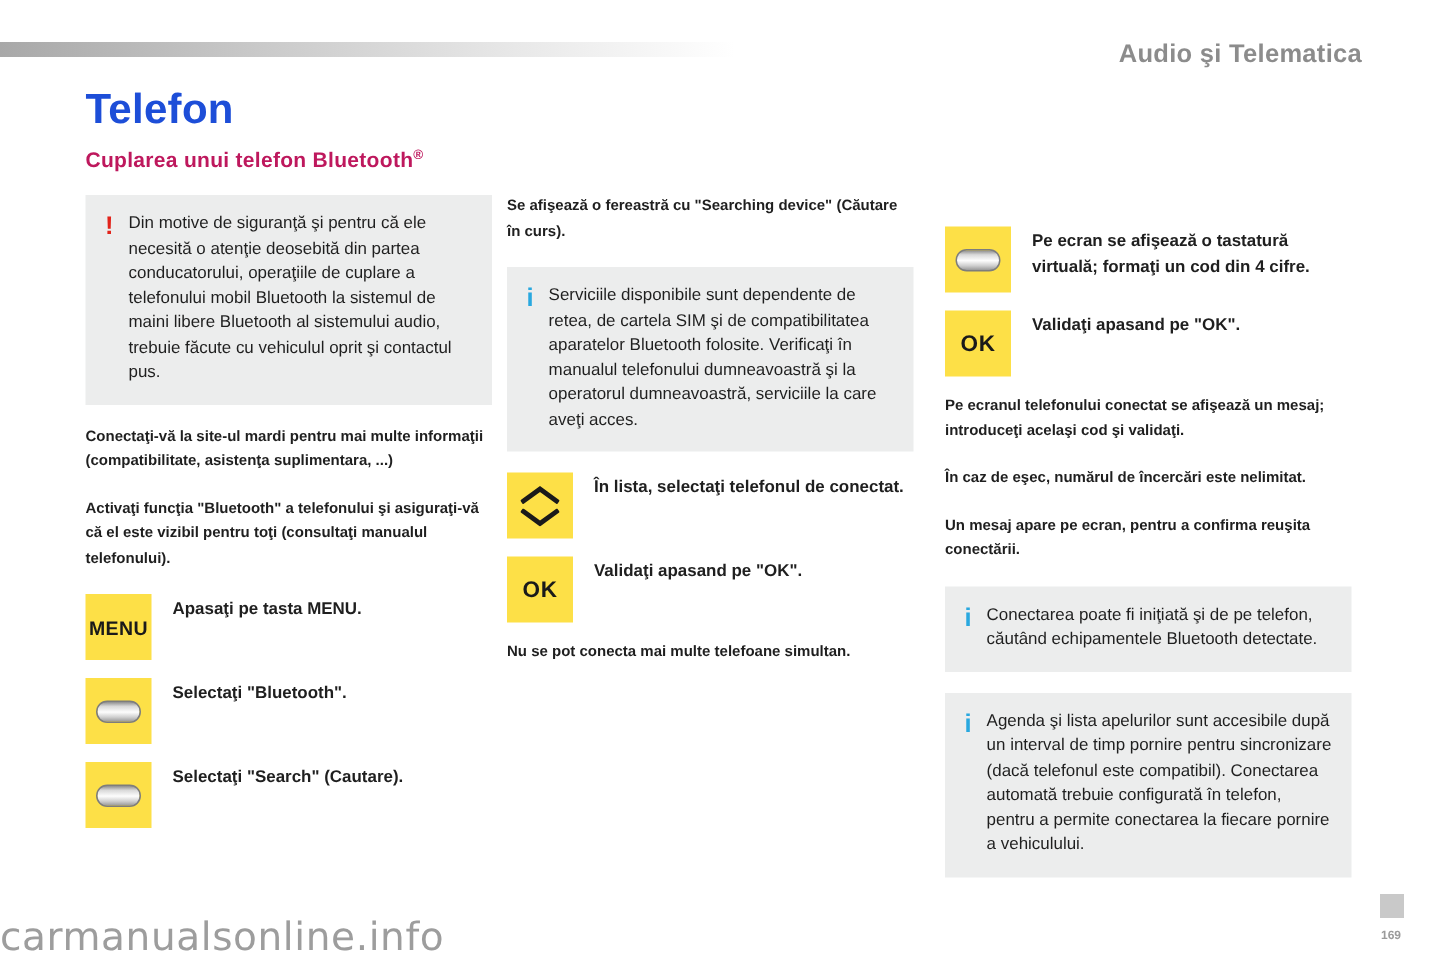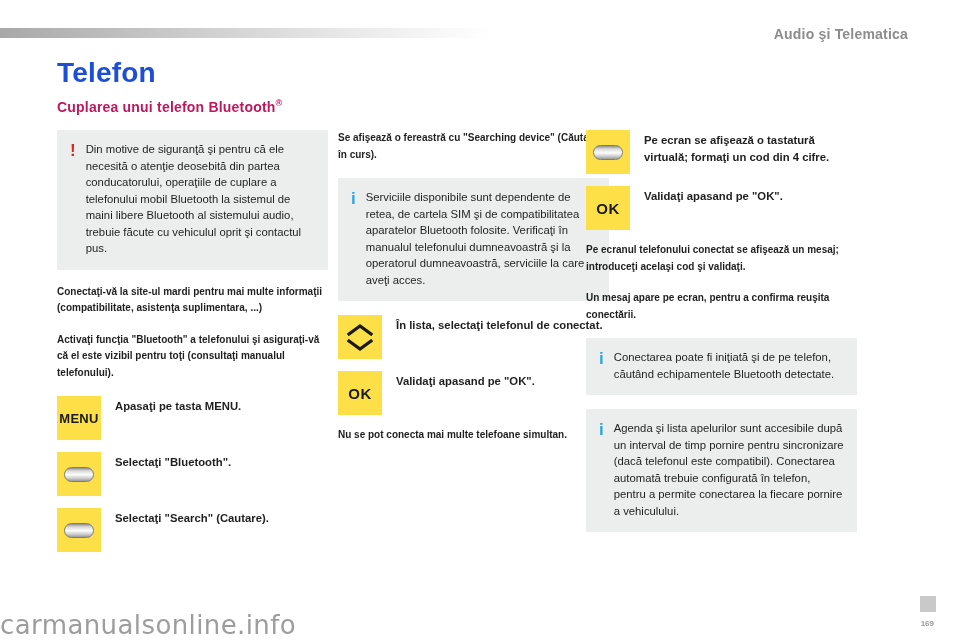--- a/index.html
+++ b/index.html
@@ -11,40 +11,40 @@
   }
   .page{position:absolute;inset:0;}
 
   
   .hdr-rule{
     position:absolute;left:0;top:28px;width:490px;height:10px;
     background:linear-gradient(to right,#a8a8a8 0%,#c9c9c9 35%,#e8e8e8 70%,#ffffff 100%);
   }
   .hdr-title{
     position:absolute;right:52px;top:26px;
-    font-size:14px;font-weight:bold;color:#8c8c8c;letter-spacing:.2px;
+    font-size:17px;font-weight:bold;color:#8c8c8c;letter-spacing:.2px;
     white-space:nowrap;
   }
 
   
   .doc-title{
     position:absolute;left:57px;top:57px;
     font-size:28px;font-weight:bold;color:#1d4ed8;letter-spacing:.2px;
   }
   .doc-sub{
     position:absolute;left:57px;top:98px;
     font-size:14px;font-weight:bold;color:#be185d;letter-spacing:.2px;
   }
   .doc-sub sup{font-size:9px;vertical-align:super;}
 
   
   .col{position:absolute;top:130px;width:271px;}
   .col-1{left:57px;}
   .col-2{left:338px;}
-  .col-3{left:586px;}
+  .col-3{left:630px;margin-top:21px;}
 
   
   .box{
     background:#eceded;
     padding:11px 13px 13px 13px;
     box-sizing:border-box;
     display:flex;
     gap:10px;
     margin-bottom:14px;
   }
@@ -204,20 +204,21 @@
     </div>
 
     <div class="step">
       <div class="key">
         <span class="ok-txt">OK</span>
       </div>
       <div class="label">Validaţi apasand pe "OK".</div>
     </div>
 
     <p class="para">Pe ecranul telefonului conectat se afişează un mesaj; introduceţi acelaşi cod şi validaţi.</p>
+    <p class="para">În caz de eşec, numărul de încercări este nelimitat.</p>
     <p class="para">Un mesaj apare pe ecran, pentru a confirma reuşita conectării.</p>
 
     <div class="box info">
       <div class="mark">i</div>
       <div class="body">Conectarea poate fi iniţiată şi de pe telefon, căutând echipamentele Bluetooth detectate.</div>
     </div>
 
     <div class="box info">
       <div class="mark">i</div>
       <div class="body">Agenda şi lista apelurilor sunt accesibile după un interval de timp pornire pentru sincronizare (dacă telefonul este compatibil). Conectarea automată trebuie configurată în telefon, pentru a permite conectarea la fiecare pornire a vehiculului.</div>

